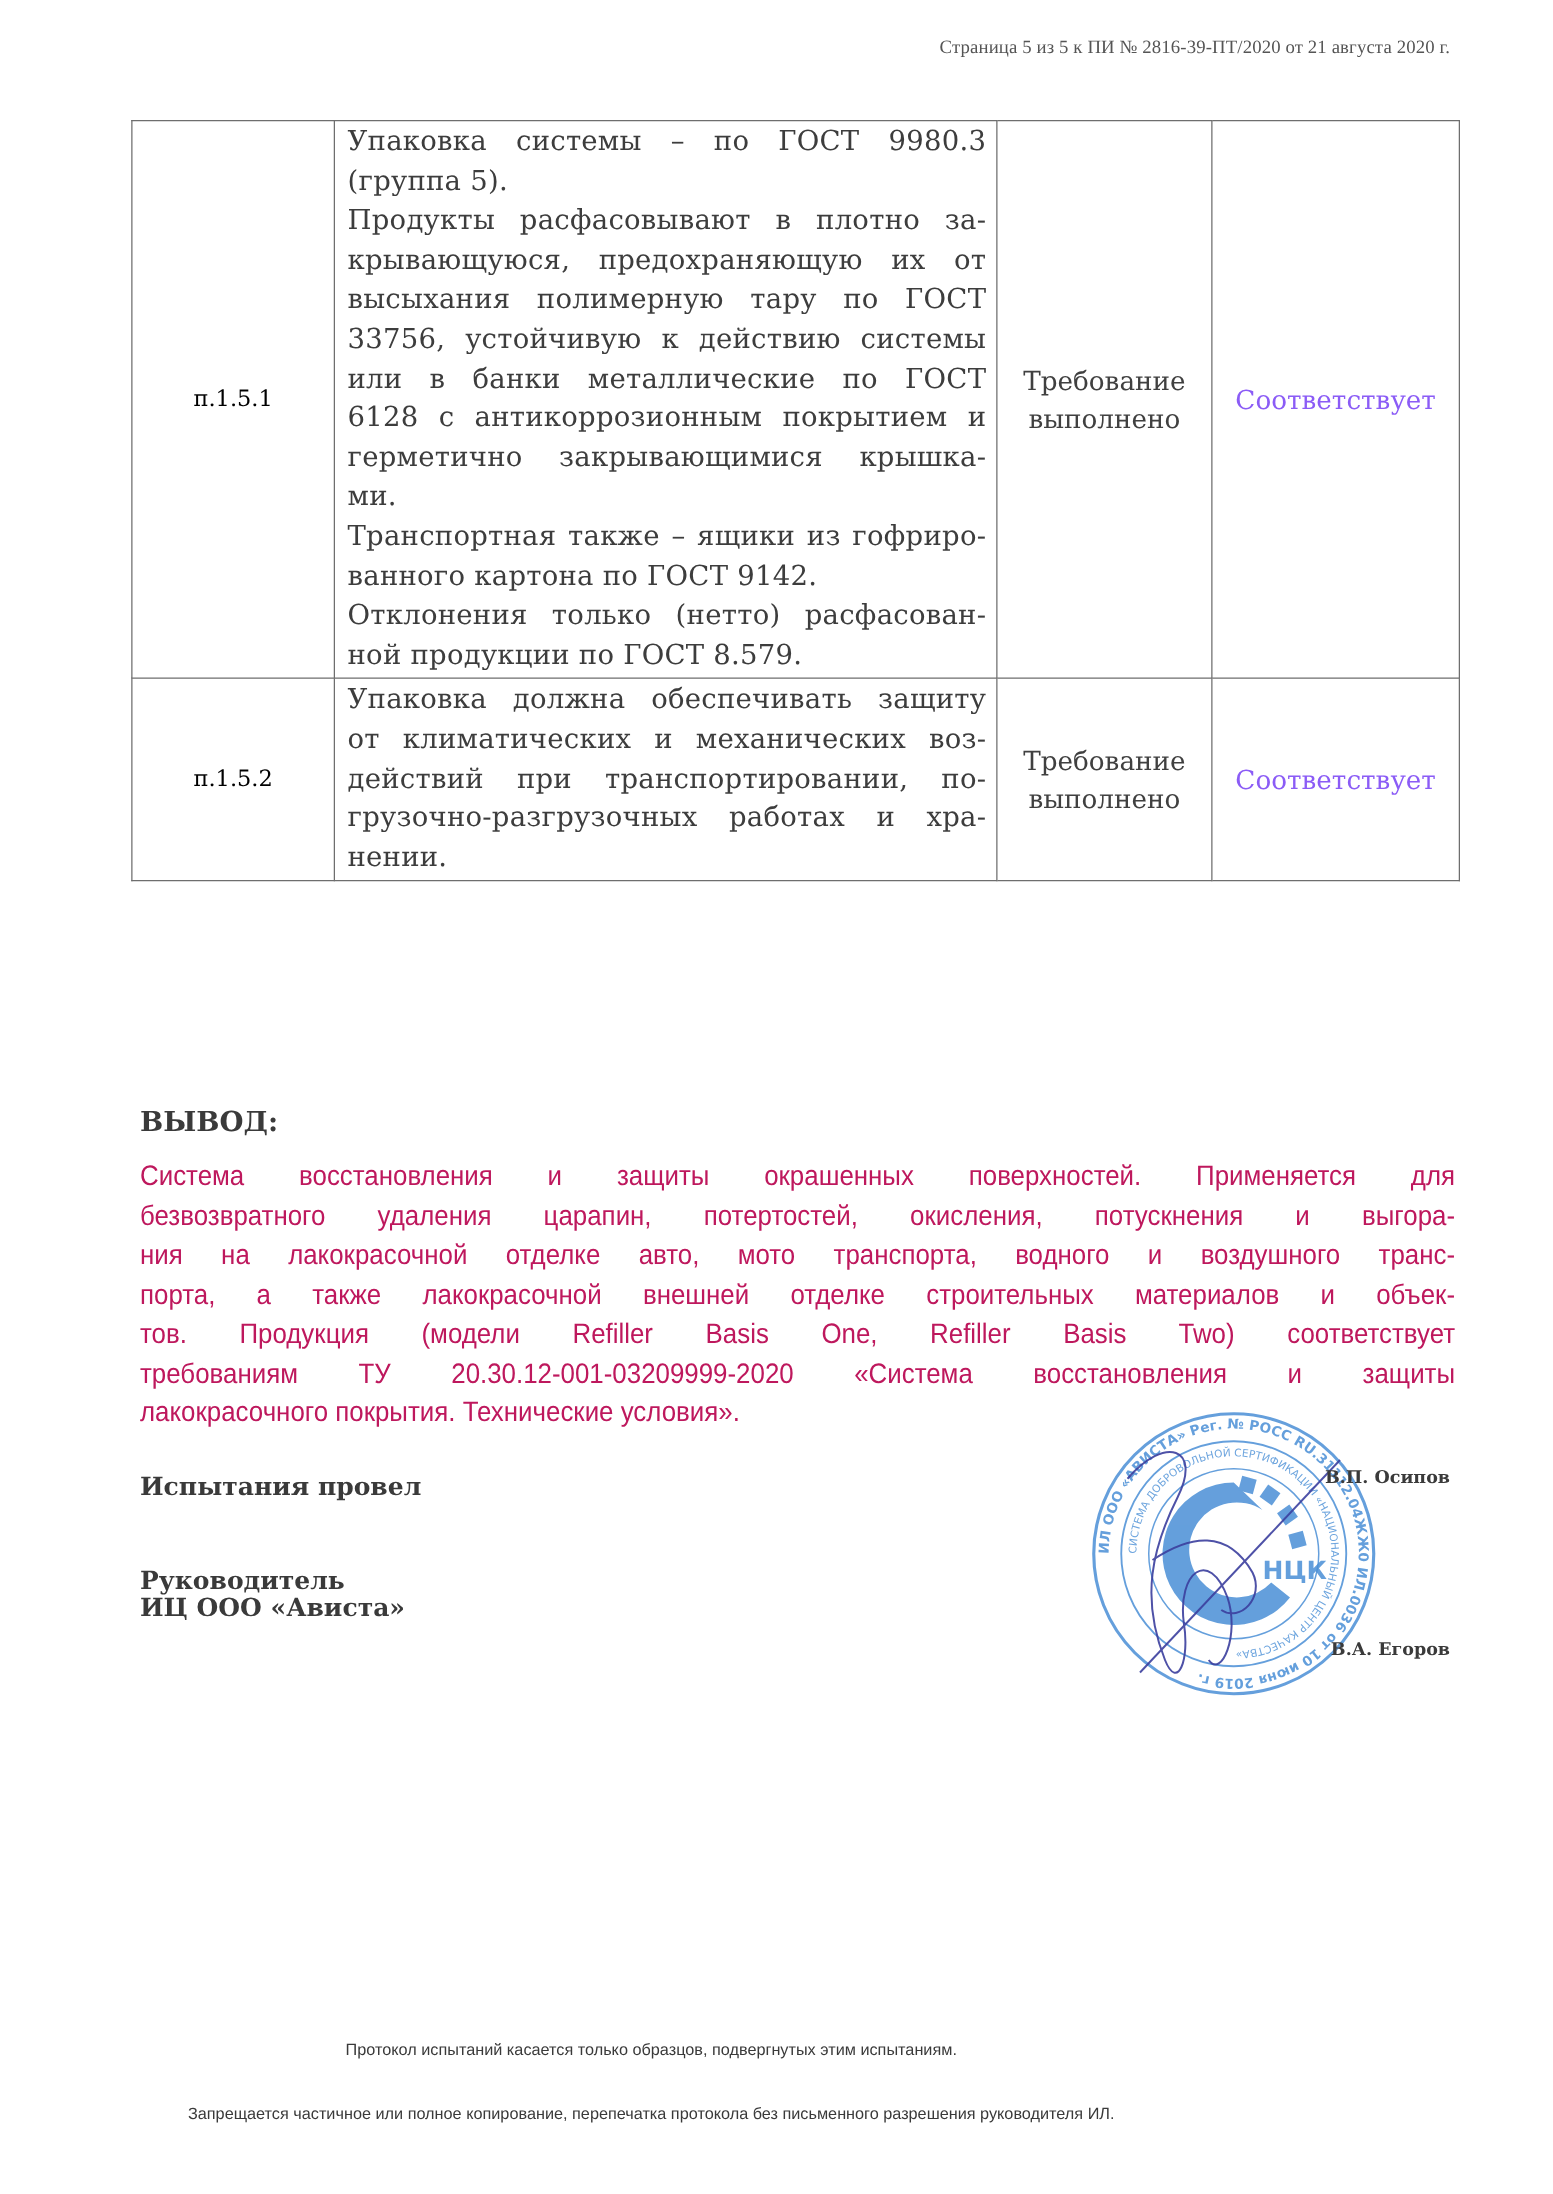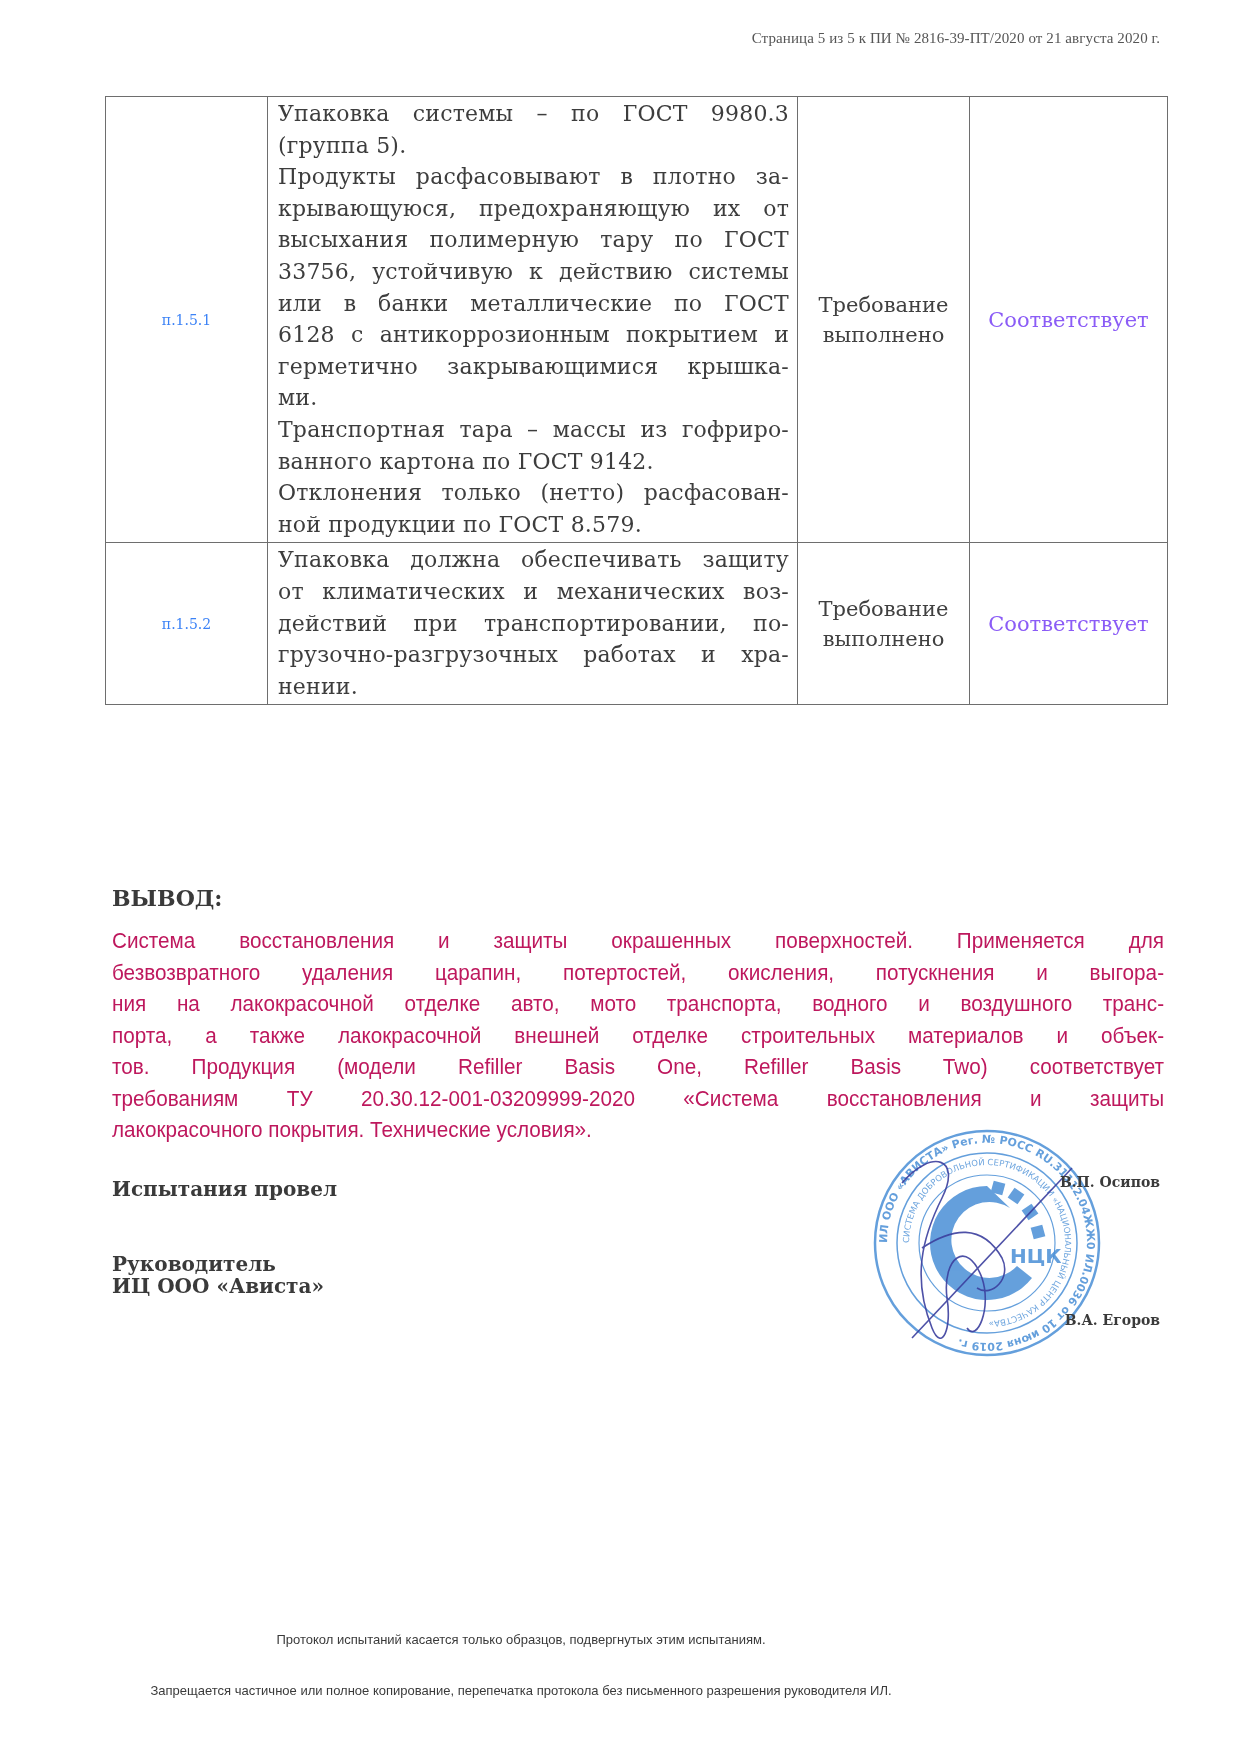--- a/index.html
+++ b/index.html
@@ -14,21 +14,21 @@
       letter-spacing: 0.1px;
     }
     table.req-table {
       position: absolute; left: 105px; top: 96px; width: 1062px;
       border-collapse: collapse; table-layout: fixed;
     }
     table.req-table td {
       border: 1.5px solid #6e6e6e; vertical-align: middle; padding: 0;
     }
     col.c1 { width: 162px; } col.c2 { width: 530px; } col.c3 { width: 172px; } col.c4 { width: 198px; }
-    .cell-ref { text-align: center; font-size: 14px; color: #3b82f6; }
+    .cell-ref { text-align: center; font-size: 18px; color: #000000; }
     .cell-text {
       font-size: 22px; line-height: 31.6px; padding: 1px 8px 2px 10px !important;
       text-align: justify; color: #3d3d3d; letter-spacing: 0.2px;
     }
     .cell-text .line { display: block; text-align: justify; text-align-last: justify; white-space: nowrap; }
     .cell-text .line.last { text-align-last: left; }
     .cell-text.first { font-family: "Liberation Sans", sans-serif; font-size: 24px; letter-spacing: 0; transform-origin: left; }
     .narrow { display:inline-block; transform: scaleX(0.86); transform-origin: left; }
     .cell-status { text-align: center; font-size: 21px; line-height: 30px; color: #404040; }
     .cell-result { text-align: center; font-size: 21px; color: #8b5cf6; }
@@ -68,21 +68,21 @@
       <span class="line">Упаковка   системы   –   по   ГОСТ   9980.3</span>
       <span class="line last">(группа 5).</span>
       <span class="line">Продукты расфасовывают в плотно за-</span>
       <span class="line">крывающуюся, предохраняющую их от</span>
       <span class="line">высыхания  полимерную  тару  по  ГОСТ</span>
       <span class="line">33756, устойчивую к действию системы</span>
       <span class="line">или  в  банки  металлические  по  ГОСТ</span>
       <span class="line">6128 с антикоррозионным покрытием и</span>
       <span class="line">герметично  закрывающимися  крышка-</span>
       <span class="line last">ми.</span>
-      <span class="line">Транспортная тара – массы из гофриро-</span>
+      <span class="line">Транспортная также – ящики из гофриро-</span>
       <span class="line last">ванного картона по ГОСТ 9142.</span>
       <span class="line">Отклонения  только  (нетто)  расфасован-</span>
       <span class="line last">ной продукции по ГОСТ 8.579.</span>
     </td>
     <td class="cell-status">
       <div>Требование</div>
       <div>выполнено</div>
     </td>
     <td class="cell-result">Соответствует</td>
   </tr>

